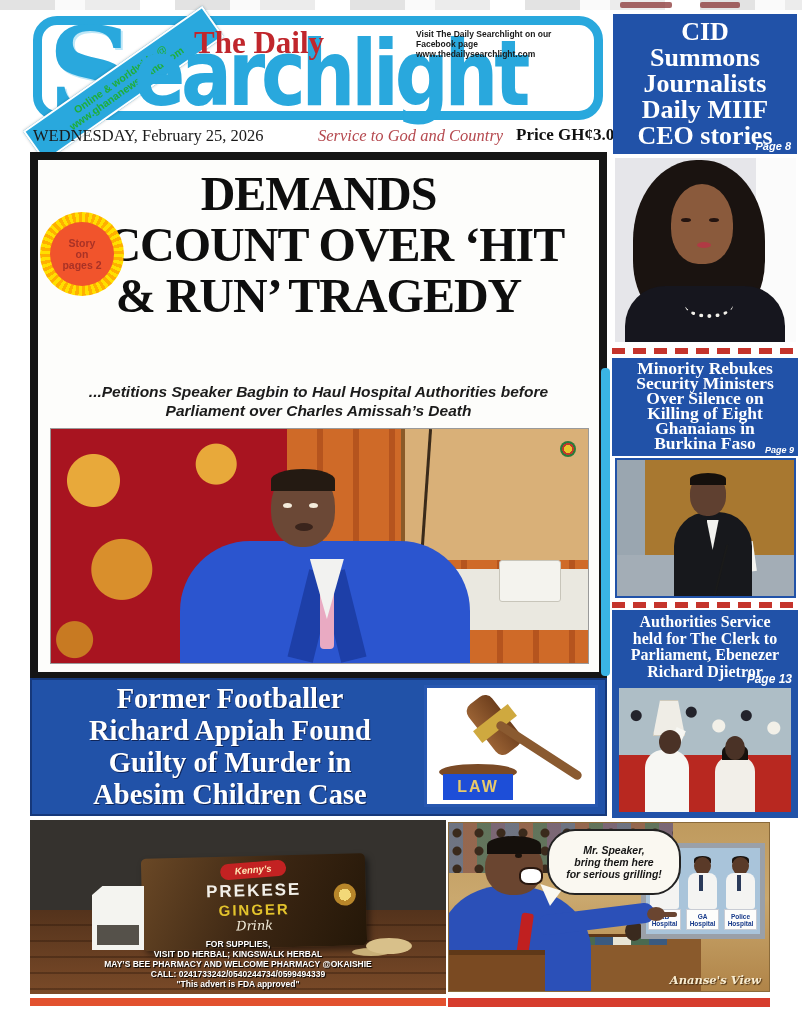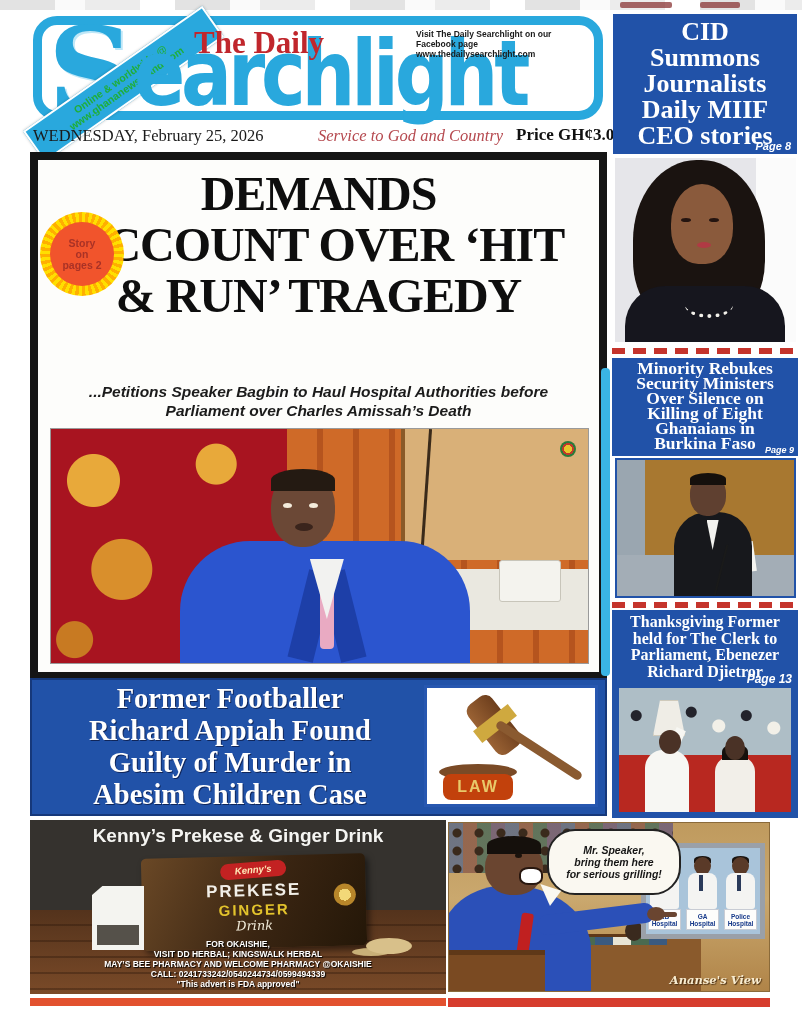--- a/index.html
+++ b/index.html
@@ -131,21 +131,21 @@
   
   #second-box{left:30px;top:678px;width:577px;height:138px;background:#2152a8;border:2px solid #16387a;box-sizing:border-box;}
   #second-text{left:2px;top:3px;width:392px;}
   #second-text .side-line{font-size:28.5px;line-height:32px;text-shadow:1px 1px 0 #10265a;}
   #gavel-panel{right:7px;top:5px;width:174px;height:122px;background:#ffffff;border:3px solid #2757b0;box-sizing:border-box;overflow:hidden;}
   #gavel-head{left:52px;top:6px;width:30px;height:62px;border-radius:9px;transform:rotate(-38deg);
     background:linear-gradient(90deg,#9a6234,#6e3f1d);}
   #gavel-band{left:46px;top:28px;width:44px;height:15px;background:#cfa93f;transform:rotate(-38deg);}
   #gavel-handle{left:62px;top:58px;width:100px;height:9px;background:#8a5a30;border-radius:5px;transform:rotate(33deg);}
   #gavel-base-top{left:12px;top:76px;width:78px;height:16px;background:#7a4a26;border-radius:50%;}
-  #gavel-base{left:16px;top:86px;width:70px;height:26px;background:#c2410c;border-radius:8px;
+  #gavel-base{left:16px;top:86px;width:70px;height:26px;background:#1d4ed8;border-radius:0;
     display:flex;justify-content:center;align-items:center;}
   #gavel-base span{color:#e8c96a;font-weight:bold;font-size:16px;letter-spacing:2px;}
 
   
   #advert{left:30px;top:820px;width:416px;height:174px;overflow:hidden;
     background:linear-gradient(180deg,#35322e 0 52%,#54331c 52%,#7a4a28 100%);}
   #ad-floor{left:0;bottom:0;width:100%;height:48%;
     background:repeating-linear-gradient(180deg,transparent 0 14px,rgba(40,20,8,.35) 14px 16px);}
   #ad-title{left:0;top:5px;width:100%;text-align:center;color:#f5f5f2;font-weight:bold;font-size:19px;}
   #ad-box{left:112px;top:36px;width:224px;height:92px;border-radius:5px;transform:rotate(-1.5deg);
@@ -316,21 +316,21 @@
     </div>
     <div class="abs" id="man-head">
       <div class="abs" id="man-hair"></div>
     </div>
     <div class="abs" id="man-mic"></div>
   </div>
 
   <div class="abs red-dash" style="top:602px;"></div>
 
   <div class="abs blue-box" id="thanks-box">
-    <div class="side-line">Thanksgiving Former</div>
+    <div class="side-line">Authorities Service</div>
     <div class="side-line">held for The Clerk to</div>
     <div class="side-line">Parliament, Ebenezer</div>
     <div class="side-line">Richard Djietror</div>
     <div class="page-ref" id="thanks-page">Page 13</div>
   </div>
   <div class="abs" id="photo-thanks">
     <div class="abs" id="crowd"></div>
     <div class="abs" id="t-folder"></div>
     <div class="abs" id="t-arm"></div>
     <div class="abs" id="t-man"></div>
@@ -355,34 +355,33 @@
       <div class="abs" id="gavel-handle"></div>
       <div class="abs" id="gavel-base-top"></div>
       <div class="abs" id="gavel-base">
         <span>LAW</span>
       </div>
     </div>
   </div>
 
   <div class="abs" id="advert">
     <div class="abs" id="ad-floor"></div>
-    <div class="abs" id="ad-title">Kenny’s Prekese &amp; Ginger Drink</div>
     <div class="abs" id="ad-box">
       <div id="ad-brand">Kenny’s</div>
       <div id="ad-p1">PREKESE</div>
       <div id="ad-p2">GINGER</div>
       <div id="ad-p3">Drink</div>
       <div class="abs" id="ad-medal"></div>
     </div>
     <div class="abs" id="ad-teabag">
       <div class="abs" id="ad-teabag-leaf"></div>
     </div>
     <div class="abs" id="ad-ginger"></div>
     <div class="abs" id="ad-lines">
-      <div>FOR OKAISHIE,</div>
+      <div>FOR SUPPLIES,</div>
       <div>VISIT DD HERBAL; KINGSWALK HERBAL</div>
       <div>MAY’S BEE PHARMACY AND WELCOME PHARMACY @OKAISHIE</div>
       <div>CALL: 0241733242/0540244734/0599494339</div>
       <div>"This advert is FDA approved"</div>
     </div>
   </div>
   <div class="abs" id="ad-bar"></div>
 
   <div class="abs" id="cartoon">
     <div class="abs" id="gallery"></div>

